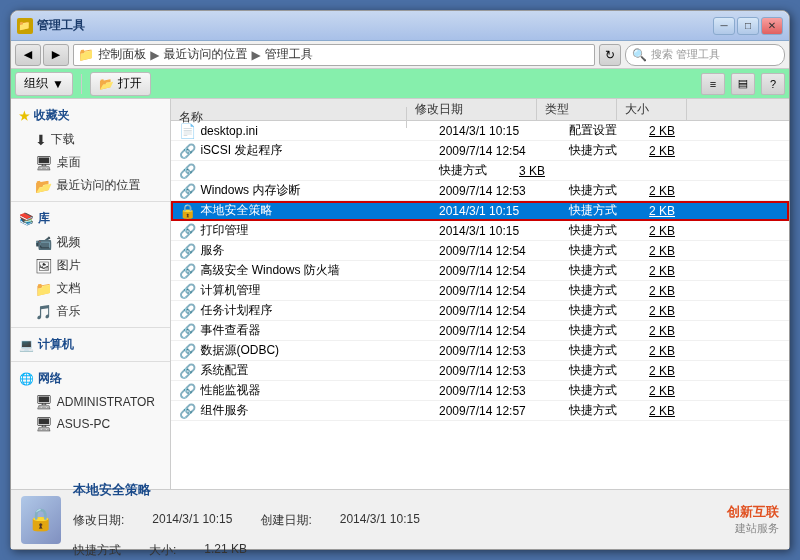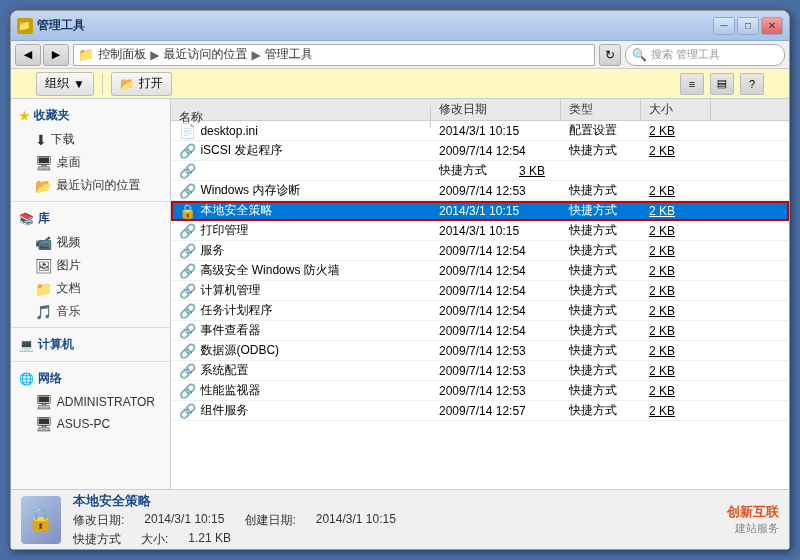--- a/index.html
+++ b/index.html
@@ -125,25 +125,25 @@
       align-items: center;
       padding: 0 6px;
       font-size: 11px;
       color: #999;
       gap: 4px;
     }
     .search-icon-area { font-size: 12px; color: #666; }
 
     
     .toolbar {
-      background: #fef9c3;
+      background: #86efac;
       height: 30px;
       display: flex;
       align-items: center;
-      padding: 0 25px;
+      padding: 0 4px;
       gap: 8px;
       border-bottom: 1px solid #ccc;
     }
     .toolbar-btn {
       height: 24px;
       padding: 0 8px;
       background: linear-gradient(to bottom, #f8f8f8, #e0e0e0);
       border: 1px solid #bbb;
       border-radius: 3px;
       cursor: pointer;
@@ -226,21 +226,21 @@
     }
     .file-col-header {
       padding: 0 8px;
       font-size: 12px;
       color: #333;
       border-right: 1px solid #ccc;
       height: 100%;
       display: flex; align-items: center;
       cursor: pointer;
     }
-    .col-name { width: 260px; margin-top: 16px; }
+    .col-name { width: 236px; margin-top: 16px; }
     .col-date { width: 130px; }
     .col-type { width: 80px; font-family: Liberation Mono, monospace; }
     .col-size { width: 70px; }
 
     .file-row {
       display: flex;
       align-items: center;
       height: 20px;
       border-bottom: 1px solid #f0f0f0;
       cursor: pointer;
@@ -286,21 +286,21 @@
       flex-shrink: 0;
     }
     .status-info {
       display: flex;
       flex-direction: column;
       gap: 2px;
       font-size: 12px;
       color: #333;
     }
     .status-name { font-weight: bold; font-size: 13px; color: #1a4a8a; }
-    .status-details { display: flex; gap: 20px; }
+    .status-details { display: flex; gap: 28px; margin-top: 11px; }
     .status-logo {
       margin-left: auto;
       font-size: 11px;
       color: #888;
       text-align: right;
     }
     .logo-brand { color: #e05020; font-weight: bold; font-size: 13px; }
 
     
     .sidebar::-webkit-scrollbar, .file-list::-webkit-scrollbar { width: 12px; }

